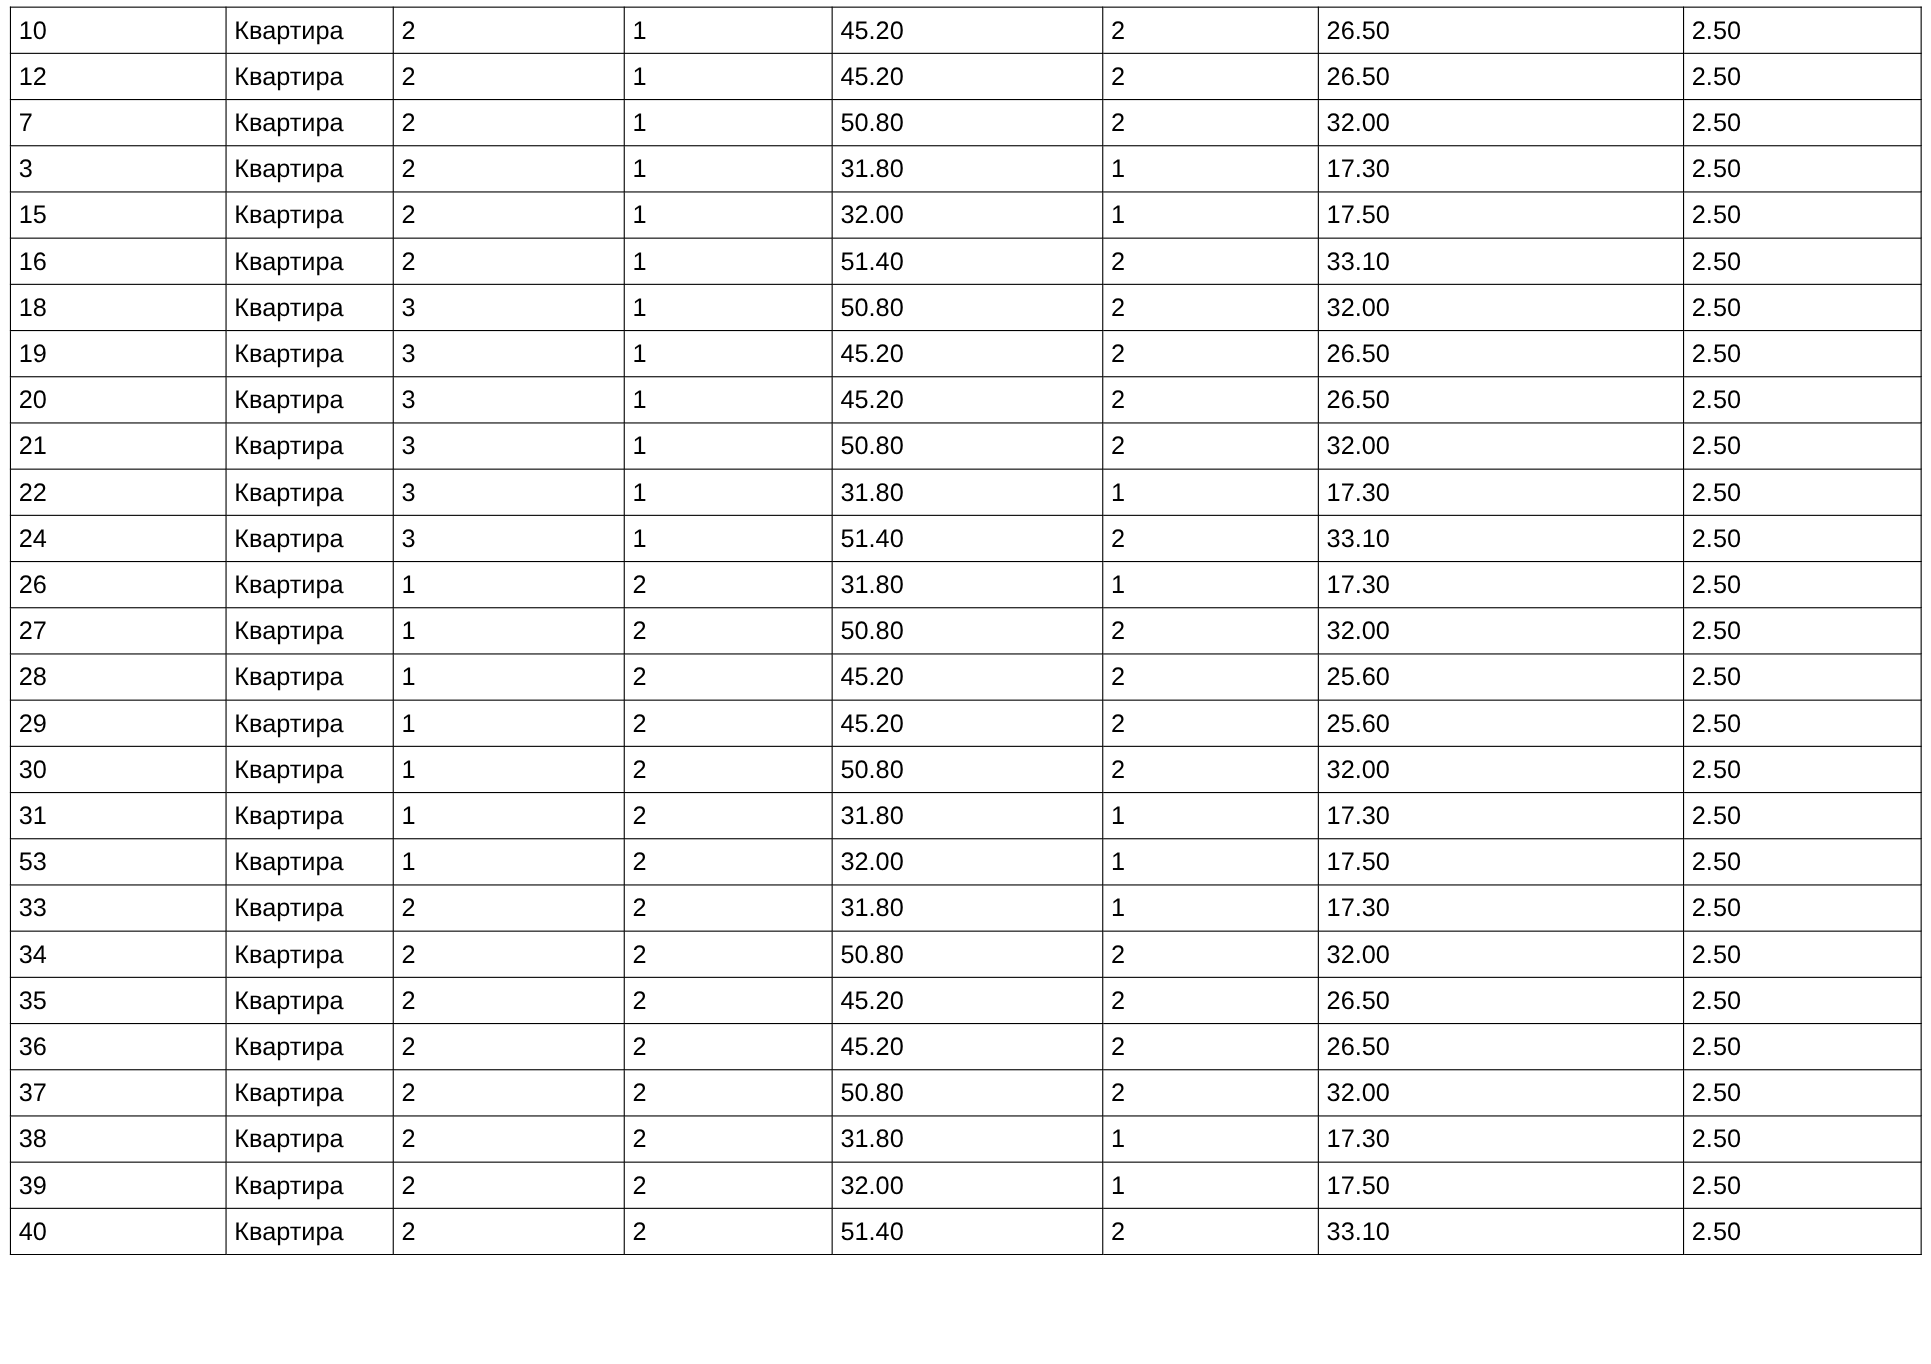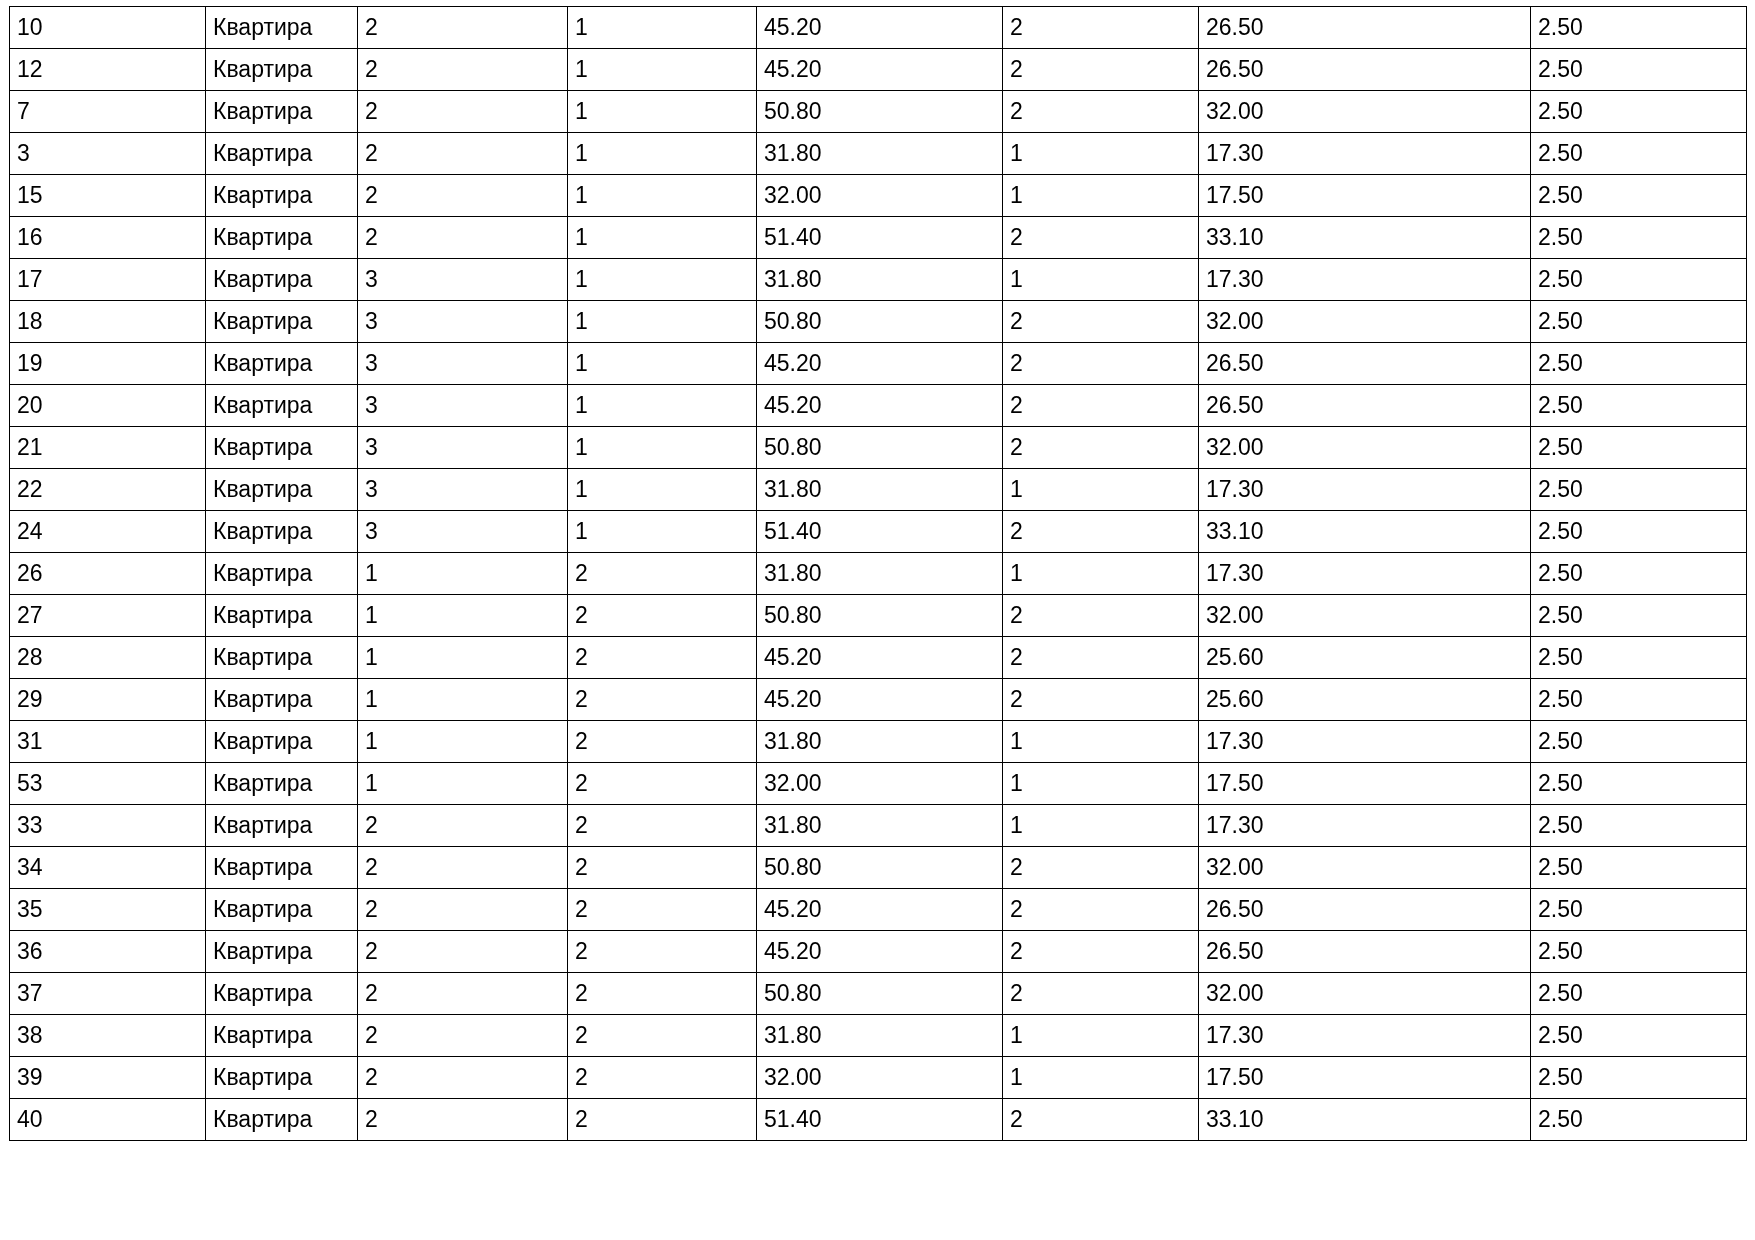--- a/index.html
+++ b/index.html
@@ -113,30 +113,20 @@
           <td>16</td>
           <td>Квартира</td>
           <td>2</td>
           <td>1</td>
           <td>51.40</td>
           <td>2</td>
           <td>33.10</td>
           <td>2.50</td>
         </tr>
         <tr>
-          <td>17</td>
-          <td>Квартира</td>
-          <td>3</td>
-          <td>1</td>
-          <td>31.80</td>
-          <td>1</td>
-          <td>17.30</td>
-          <td>2.50</td>
-        </tr>
-        <tr>
           <td>18</td>
           <td>Квартира</td>
           <td>3</td>
           <td>1</td>
           <td>50.80</td>
           <td>2</td>
           <td>32.00</td>
           <td>2.50</td>
         </tr>
         <tr>
@@ -220,20 +210,30 @@
           <td>2.50</td>
         </tr>
         <tr>
           <td>29</td>
           <td>Квартира</td>
           <td>1</td>
           <td>2</td>
           <td>45.20</td>
           <td>2</td>
           <td>25.60</td>
+          <td>2.50</td>
+        </tr>
+        <tr>
+          <td>30</td>
+          <td>Квартира</td>
+          <td>1</td>
+          <td>2</td>
+          <td>50.80</td>
+          <td>2</td>
+          <td>32.00</td>
           <td>2.50</td>
         </tr>
         <tr>
           <td>31</td>
           <td>Квартира</td>
           <td>1</td>
           <td>2</td>
           <td>31.80</td>
           <td>1</td>
           <td>17.30</td>

